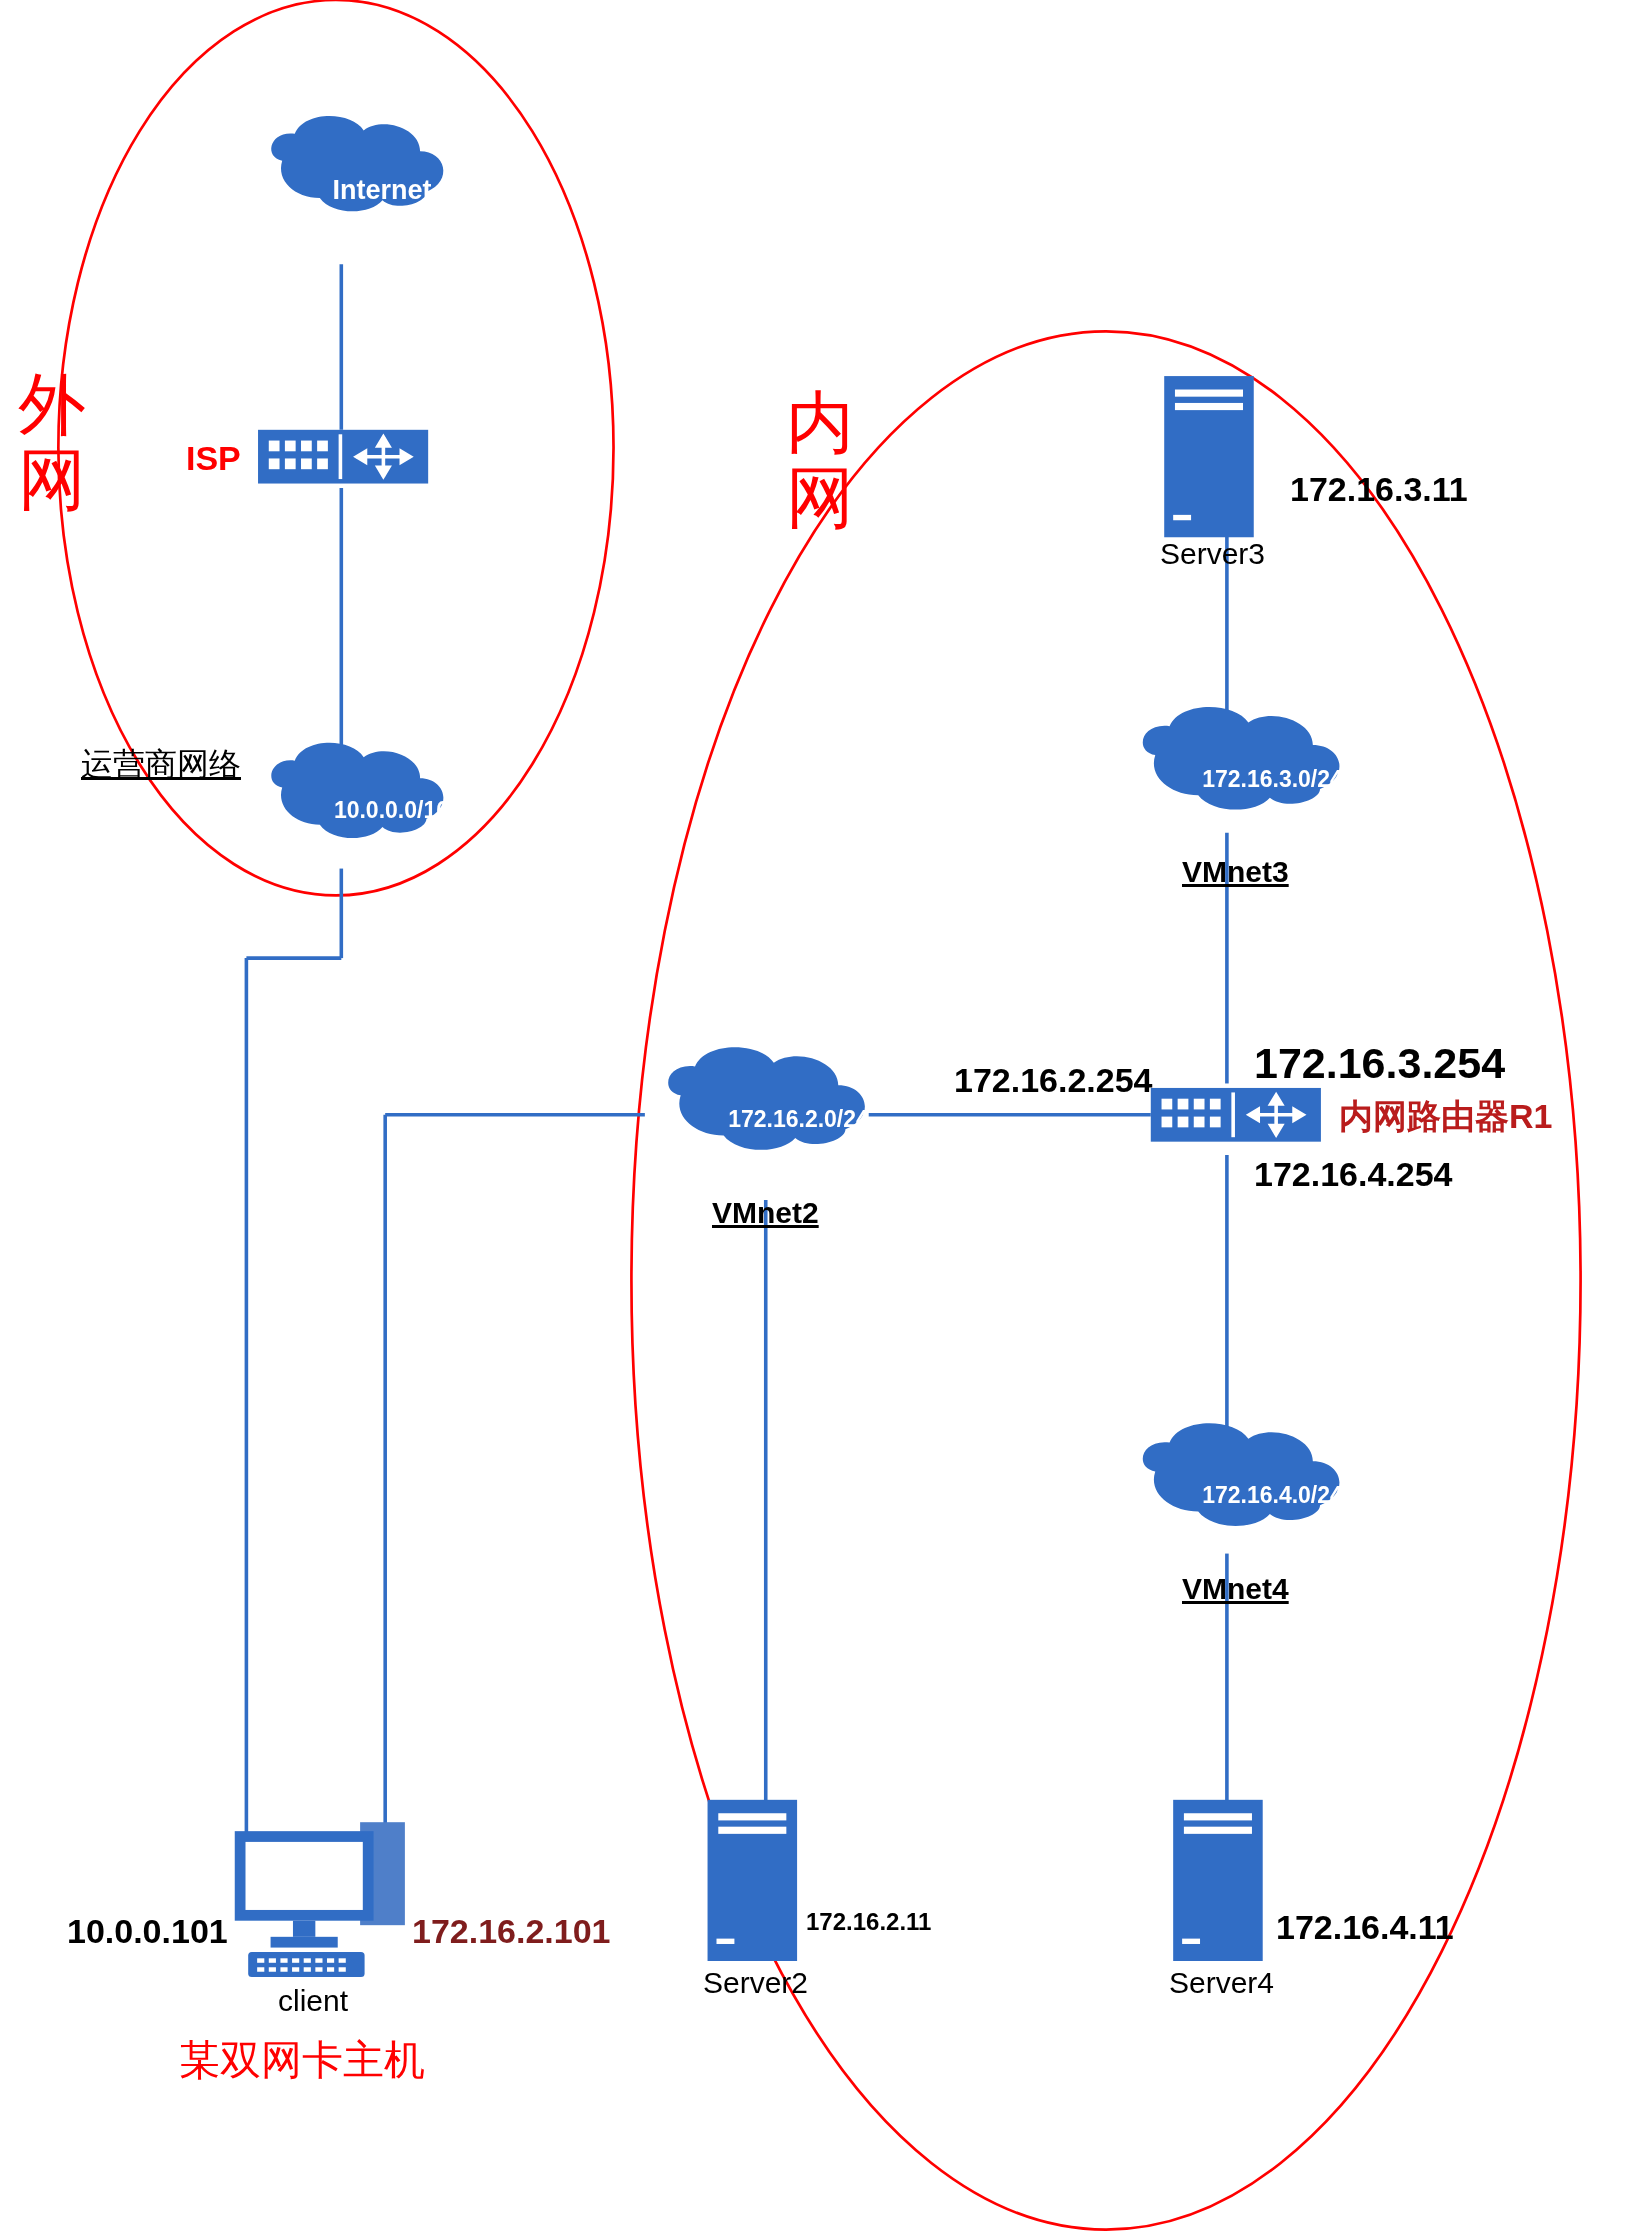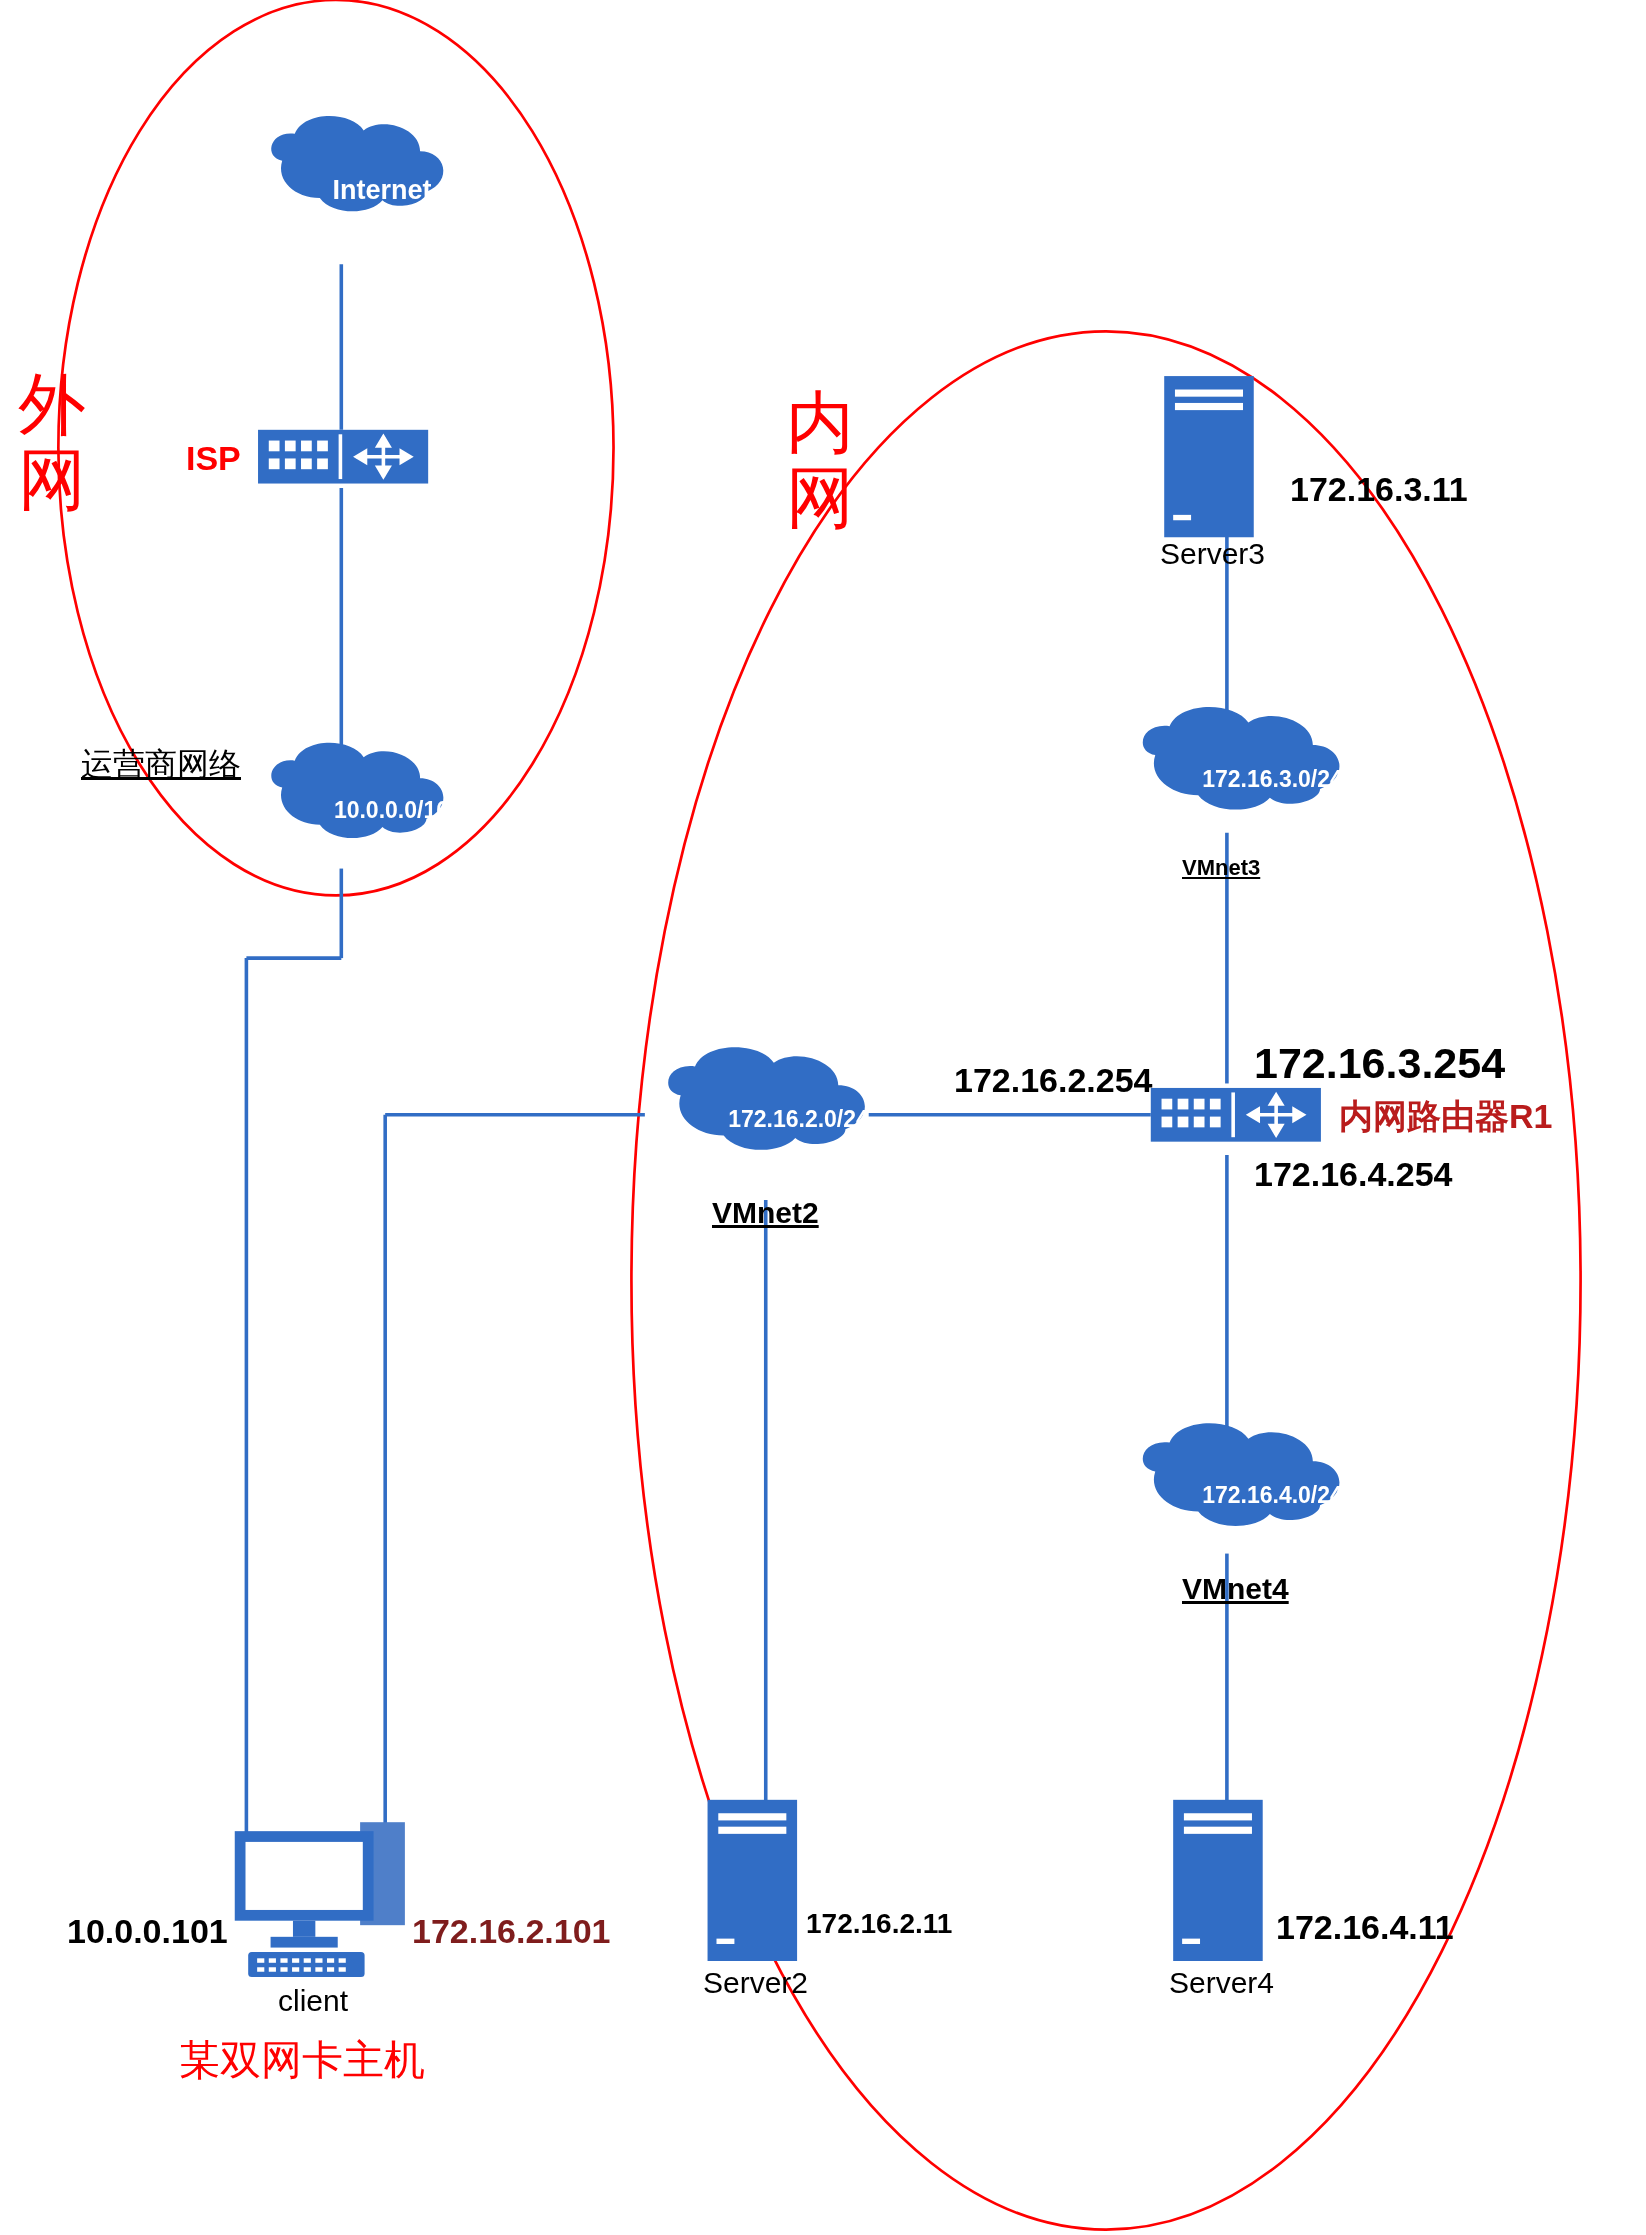--- a/index.html
+++ b/index.html
@@ -218,42 +218,42 @@
 <div class="label white-cloud-text" style="left:681px; top:1106px; width:179px; font-size:23px;">
   <span>172.16.2.0/24</span>
 </div>
 <div class="label" style="left:712px; top:1196px; color:#000; font-size:30px; font-weight:700; text-decoration:underline;">
   <span>VMnet2</span>
 </div>
 
 <div class="label white-cloud-text" style="left:1155px; top:766px; width:179px; font-size:23px;">
   <span>172.16.3.0/24</span>
 </div>
-<div class="label" style="left:1182px; top:855px; color:#000; font-size:22px; font-weight:700; text-decoration:underline;">
+<div class="label" style="left:1182px; top:855px; color:#000; font-size:30px; font-weight:700; text-decoration:underline;">
   <span>VMnet3</span>
 </div>
 
 <div class="label white-cloud-text" style="left:1155px; top:1482px; width:179px; font-size:23px;">
   <span>172.16.4.0/24</span>
 </div>
 <div class="label" style="left:1182px; top:1572px; color:#000; font-size:30px; font-weight:700; text-decoration:underline;">
   <span>VMnet4</span>
 </div>
 
 <div class="label" style="left:1160px; top:537px; color:#000; font-size:30px; font-weight:400;">
   <span>Server3</span>
 </div>
 <div class="label" style="left:1290px; top:470px; color:#000; font-size:34px; font-weight:700;">
   <span>172.16.3.11</span>
 </div>
 
 <div class="label" style="left:703px; top:1966px; color:#000; font-size:30px;">
   <span>Server2</span>
 </div>
-<div class="label" style="left:806px; top:1908px; color:#000; font-size:28px; font-weight:700;">
+<div class="label" style="left:806px; top:1908px; color:#000; font-size:24px; font-weight:700;">
   <span>172.16.2.11</span>
 </div>
 
 <div class="label" style="left:1169px; top:1966px; color:#000; font-size:30px;">
   <span>Server4</span>
 </div>
 <div class="label" style="left:1276px; top:1908px; color:#000; font-size:34px; font-weight:700;">
   <span>172.16.4.11</span>
 </div>
 

